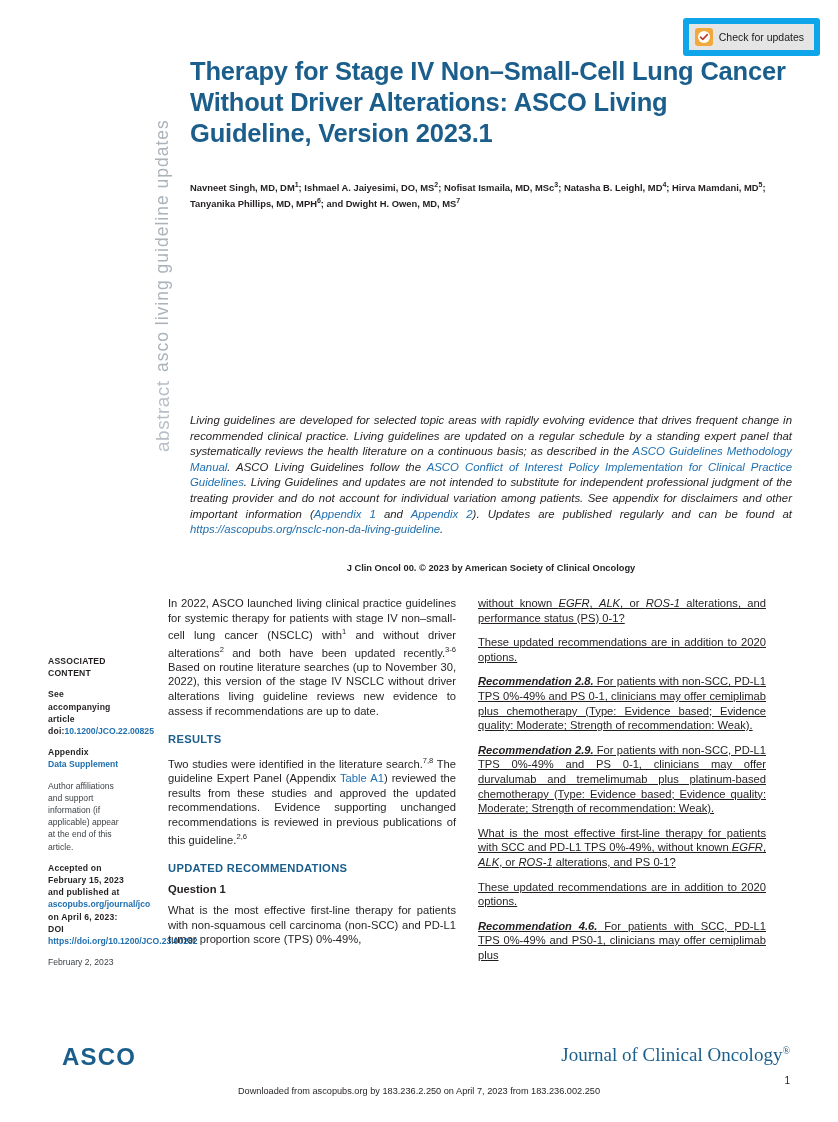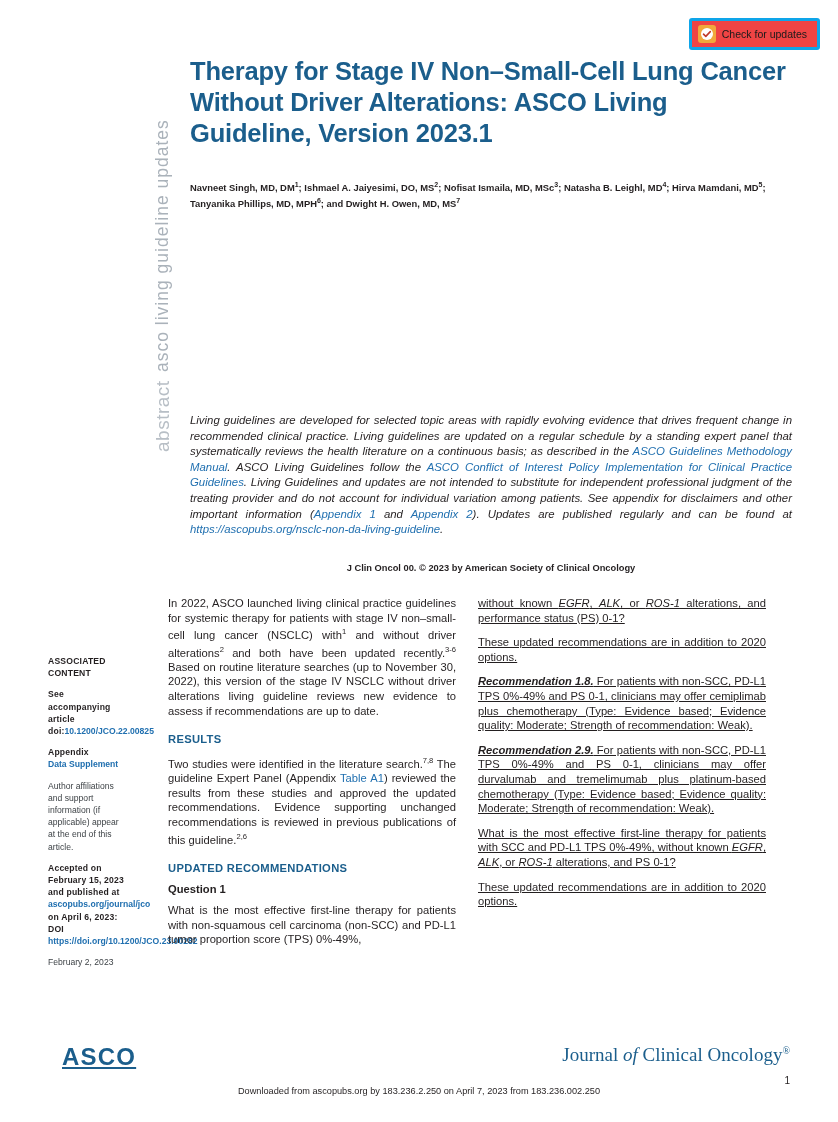--- a/index.html
+++ b/index.html
@@ -23,23 +23,23 @@
   }
 
   
   .updates-badge {
     position: absolute;
     top: 18px;
     right: 18px;
     display: flex;
     align-items: center;
     gap: 6px;
-    border: 3px solid #0ea5e9;
+    border: 6px solid #0ea5e9;
     border-radius: 3px;
-    background: #ef4444;
+    background: #e5e5e5;
     padding: 4px 10px 4px 6px;
     font-size: 10.5px;
     color: #1a1a1a;
   }
   .updates-badge .chk-icon {
     width: 18px;
     height: 18px;
     border-radius: 3px;
     background: #f0a93c;
     display: flex;
@@ -176,32 +176,31 @@
 
   
   .asco-logo {
     position: absolute;
     left: 62px;
     top: 1043px;
     font-size: 24px;
     font-weight: bold;
     color: #1b5e8c;
     letter-spacing: 1.2px;
-    text-decoration: underline;
   }
   .jco-logo {
     position: absolute;
     right: 48px;
     top: 1044px;
     font-size: 19px;
     color: #1b5e8c;
     letter-spacing: 0px;
     font-family: "Liberation Serif", serif;
   }
-  .jco-logo .of { font-style: italic; }
+  .jco-logo .of { }
   .jco-logo .reg { font-size: 10px; vertical-align: super; }
   .page-num {
     position: absolute;
     right: 48px;
     top: 1075px;
     font-size: 10px;
     color: #231f20;
   }
   .downloaded {
     position: absolute;
@@ -271,24 +270,25 @@
     <p>Two studies were identified in the literature search.<sup>7,8</sup> The guideline Expert Panel (Appendix <a href="#">Table A1</a>) reviewed the results from these studies and approved the updated recommendations. Evidence supporting unchanged recommendations is reviewed in previous publications of this guideline.<sup>2,6</sup></p>
 
     <h2 class="sec-gap">UPDATED RECOMMENDATIONS</h2>
     <h3>Question 1</h3>
     <p>What is the most effective first-line therapy for patients with non-squamous cell carcinoma (non-SCC) and PD-L1 tumor proportion score (TPS) 0%-49%,</p>
   </div>
 
   <div class="col col-right">
     <p>without known <em>EGFR</em>, <em>ALK</em>, or <em>ROS-1</em> alterations, and performance status (PS) 0-1?</p>
     <p>These updated recommendations are in addition to 2020 options.</p>
-    <p><span class="rec">Recommendation 1.8.</span><span> For patients with non-SCC, PD-L1 TPS 0%-49% and PS 0-1, clinicians may offer cemiplimab plus chemotherapy (Type: Evidence based; Evidence quality: Moderate; Strength of recommendation: Weak).</span></p>
+    <p><span class="rec">Recommendation 2.8.</span><span> For patients with non-SCC, PD-L1 TPS 0%-49% and PS 0-1, clinicians may offer cemiplimab plus chemotherapy (Type: Evidence based; Evidence quality: Moderate; Strength of recommendation: Weak).</span></p>
     <p><span class="rec">Recommendation 2.9.</span><span> For patients with non-SCC, PD-L1 TPS 0%-49% and PS 0-1, clinicians may offer durvalumab and tremelimumab plus platinum-based chemotherapy (Type: Evidence based; Evidence quality: Moderate; Strength of recommendation: Weak).</span></p>
     <p>What is the most effective first-line therapy for patients with SCC and PD-L1 TPS 0%-49%, without known <em>EGFR</em>, <em>ALK</em>, or <em>ROS-1</em> alterations, and PS 0-1?</p>
     <p>These updated recommendations are in addition to 2020 options.</p>
+    <p><span class="rec">Recommendation 4.6.</span><span> For patients with SCC, PD-L1 TPS 0%-49% and PS0-1, clinicians may offer cemiplimab plus</span></p>
   </div>
 
   <div class="asco-logo">ASCO</div>
   <div class="jco-logo">
     <span>Journal</span>
     <span class="of">of</span>
     <span>Clinical Oncology</span><span class="reg">®</span>
   </div>
   <div class="page-num">1</div>
 

